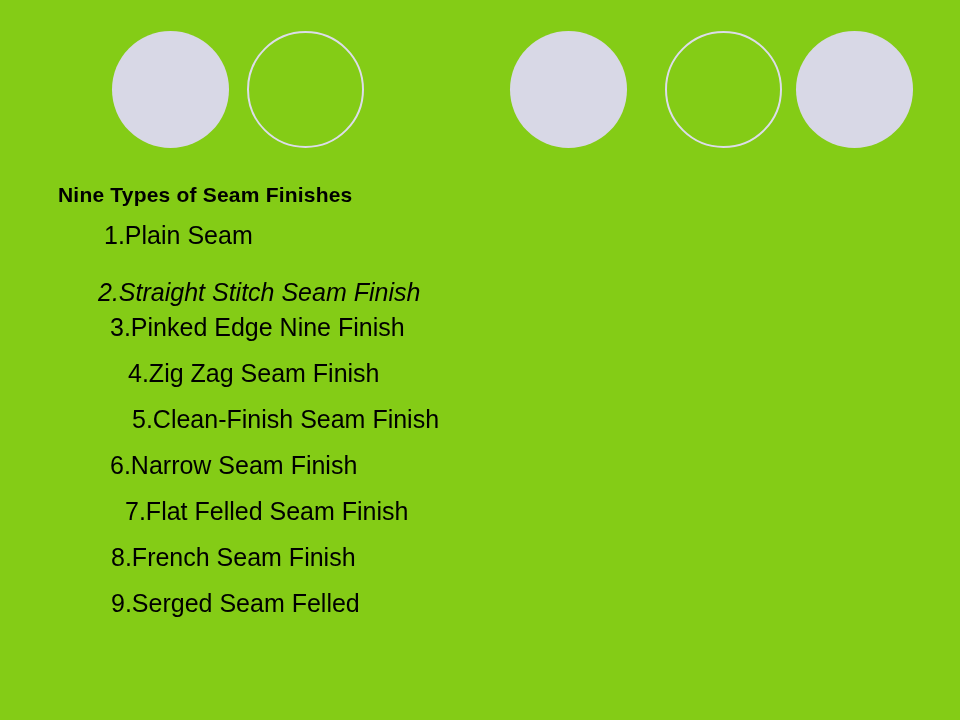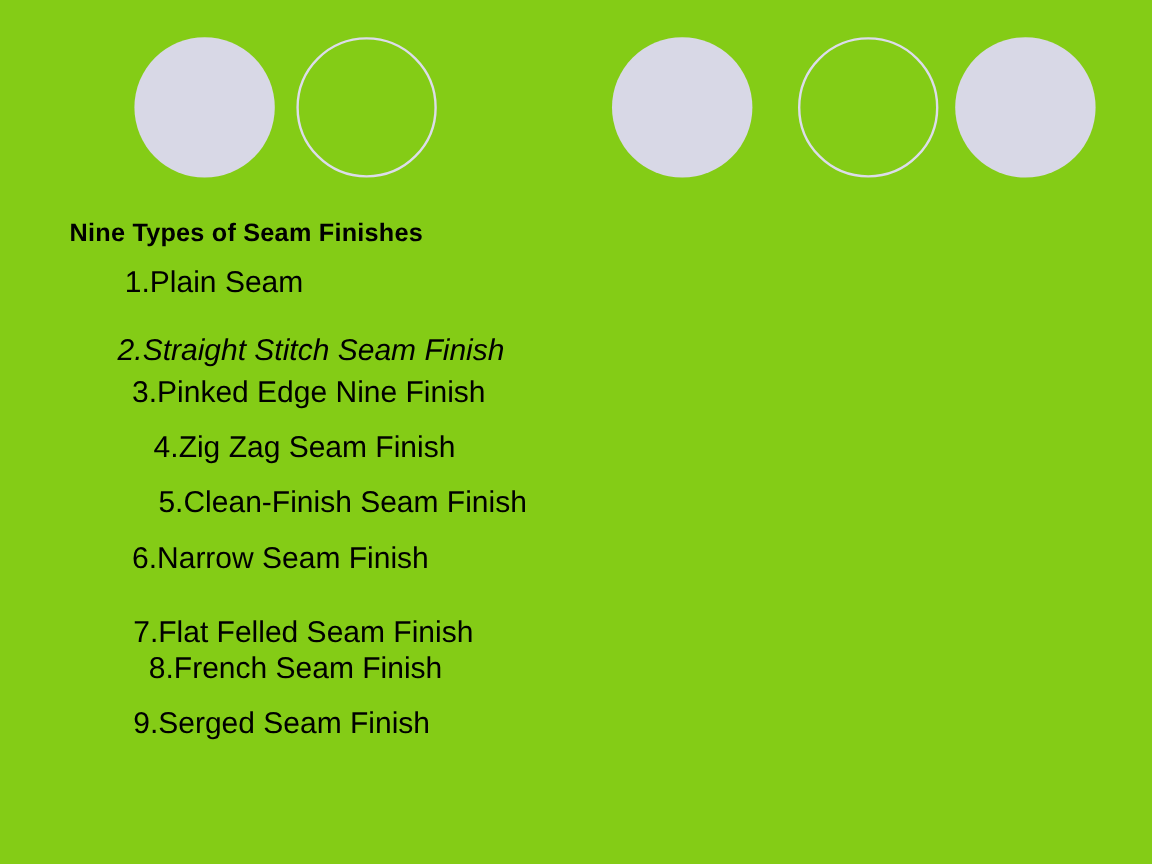--- a/index.html
+++ b/index.html
@@ -88,22 +88,22 @@
   }
   .bullet-item .txt {
     display: inline;
   }
   .bi-0 { left: 104px;  top: 9px;   }
   .bi-1 { left: 98px;   top: 66px; font-style: italic;  }
   .bi-2 { left: 110px;  top: 101px; }
   .bi-3 { left: 108px;  top: 147px; margin-left: 20px; }
   .bi-4 { left: 108px;  top: 193px; margin-left: 24px; }
   .bi-5 { left: 110px;  top: 239px; text-align: right; }
-  .bi-6 { left: 111px;  top: 285px; margin-top: 16px; }
-  .bi-7 { left: 124px;  top: 331px; }
+  .bi-6 { left: 125px;  top: 285px; }
+  .bi-7 { left: 111px;  top: 331px; }
   .bi-8 { left: 111px;  top: 377px; }
 </style>
 </head>
 <body>
 
 <div class="slide">
 
   <div class="deco-band">
     <div class="deco-circle filled c1"></div>
     <div class="deco-circle outline c2"></div>
@@ -118,17 +118,17 @@
 
     <ul class="bullet-list">
       <li class="bullet-item bi-0"><span class="num">1.</span><span class="txt">Plain Seam</span></li>
       <li class="bullet-item bi-1"><span class="num">2.</span><span class="txt">Straight Stitch Seam Finish</span></li>
       <li class="bullet-item bi-2"><span class="num">3.</span><span class="txt">Pinked Edge Nine Finish</span></li>
       <li class="bullet-item bi-3"><span class="num">4.</span><span class="txt">Zig Zag Seam Finish</span></li>
       <li class="bullet-item bi-4"><span class="num">5.</span><span class="txt">Clean-Finish Seam Finish</span></li>
       <li class="bullet-item bi-5"><span class="num">6.</span><span class="txt">Narrow Seam Finish</span></li>
       <li class="bullet-item bi-6"><span class="num">7.</span><span class="txt">Flat Felled Seam Finish</span></li>
       <li class="bullet-item bi-7"><span class="num">8.</span><span class="txt">French Seam Finish</span></li>
-      <li class="bullet-item bi-8"><span class="num">9.</span><span class="txt">Serged Seam Finish</span></li>
+      <li class="bullet-item bi-8"><span class="num">9.</span><span class="txt">Serged Seam Felled</span></li>
     </ul>
 
   </div>
 </div>
 
 </body></html>

